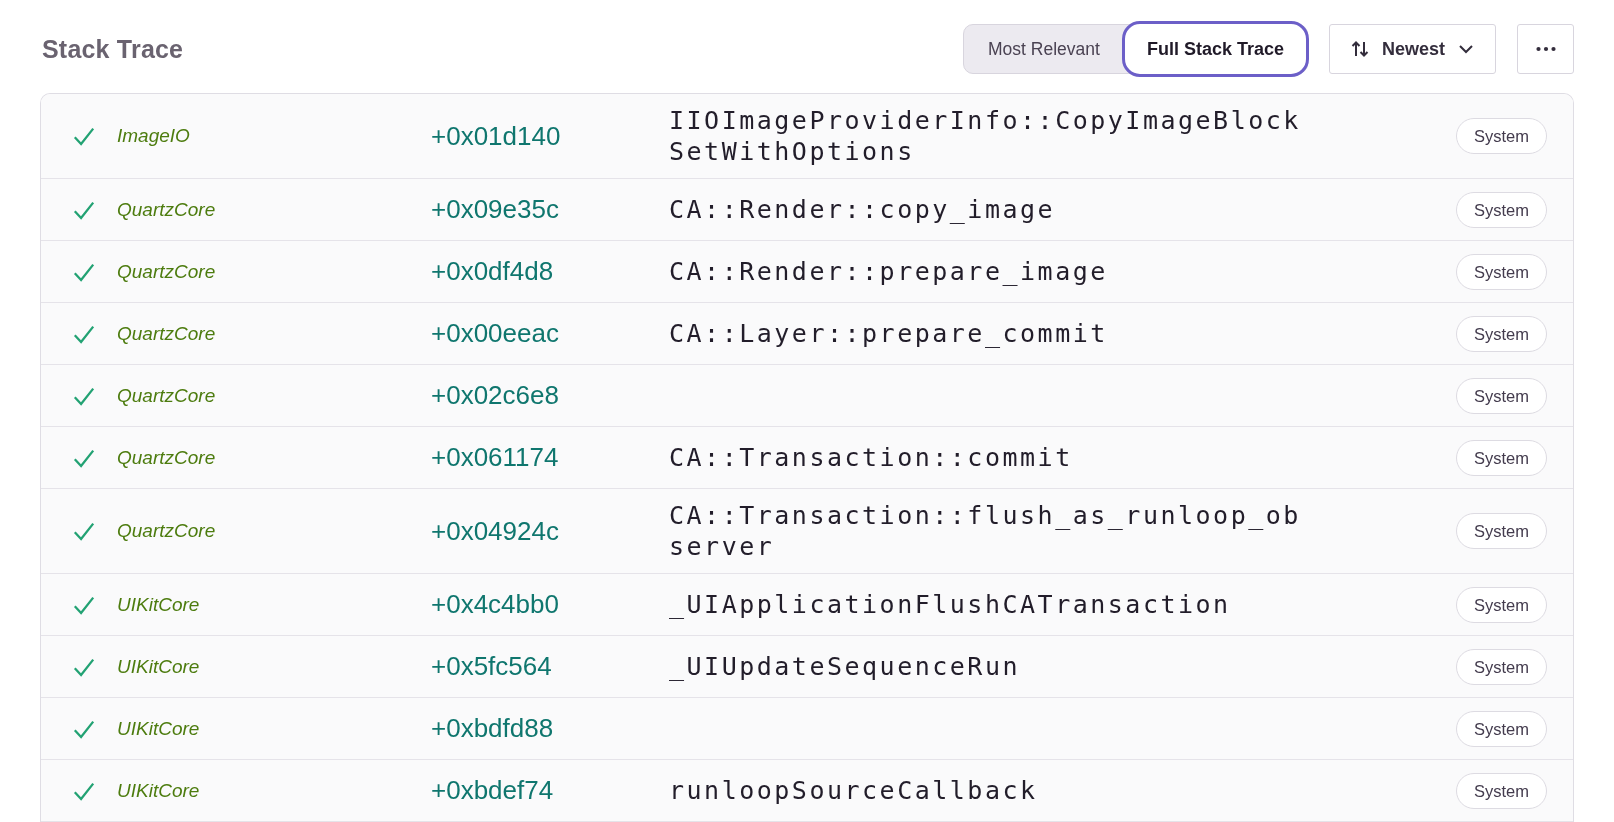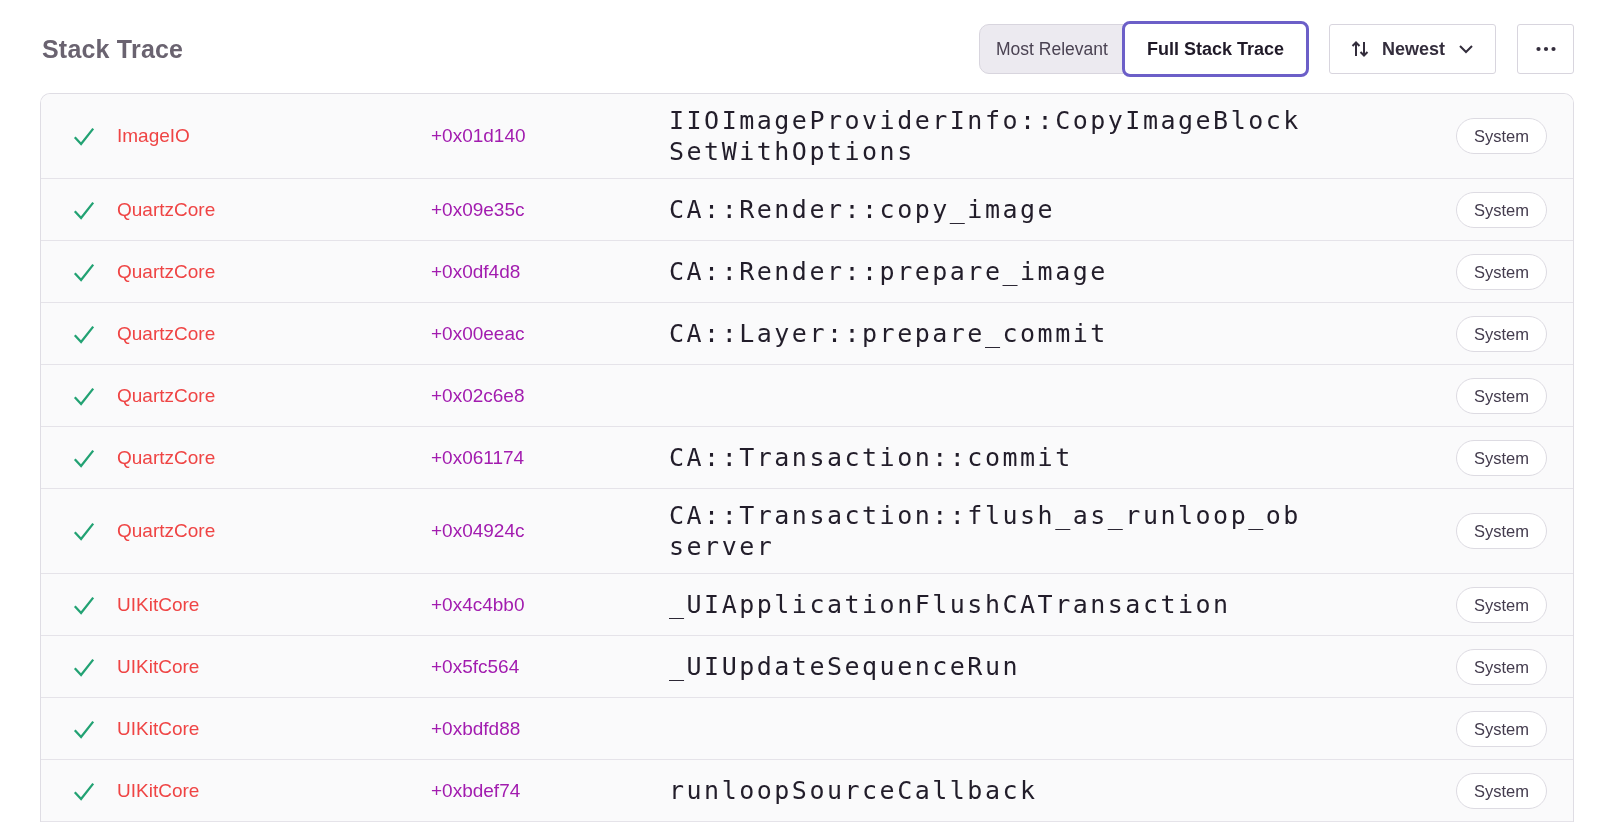--- a/index.html
+++ b/index.html
@@ -9,40 +9,40 @@
 
   
   .header-row { position:absolute; left:42px; right:39px; top:16px; height:66px;
                 display:flex; align-items:center; justify-content:space-between; }
   .page-title { font-size:25px; font-weight:bold; color:#6A6370; letter-spacing:.2px; }
   .toolbar { display:flex; align-items:center; gap:21px; }
 
   .segmented { display:flex; align-items:center; height:50px; background:#ECEAF0;
                border:1px solid #D8D5DE; border-radius:10px; }
   .seg { height:100%; border:none; background:transparent; font-family:inherit;
-         font-size:17.5px; color:#4A4252; padding:0 16px; cursor:pointer; white-space:nowrap; }
-  .seg.selected { height:56px; background:#ffffff; border:3px solid #6C5FC8; border-radius:8px;
+         font-size:17.5px; color:#4A4252; padding:0 24px; cursor:pointer; white-space:nowrap; }
+  .seg.selected { height:56px; background:#ffffff; border:3px solid #6C5FC8; border-radius:18px;
                   margin:12px -2px; font-weight:bold; font-size:18px; color:#201A28; padding:0 22px; }
 
   .btn { display:flex; align-items:center; height:50px; background:#ffffff;
          border:1px solid #D8D5DE; border-radius:3px; cursor:pointer; font-family:inherit; }
   .btn-sort { gap:11px; padding:0 19px; font-size:18px; font-weight:bold; color:#332D3C; }
   .btn-more { width:57px; justify-content:center; }
   .icon { display:inline-flex; align-items:center; justify-content:center; }
 
   
   .panel { position:absolute; left:40px; top:93px; width:1534px; height:729px;
            background:#FAFAFB; border:1px solid #DFDDE4; border-bottom:none;
            border-radius:10px 10px 0 0; overflow:hidden; }
   .row { display:grid; grid-template-columns:46px 314px 238px 1fr auto; align-items:center;
          padding:11px 26px 11px 30px; min-height:62px; border-bottom:1px solid #E5E3E9;
          background:#FAFAFB; cursor:pointer; }
   .check { width:26px; height:26px; display:inline-flex; }
-  .module { font-size:19px; color:#ef4444; }
-  .addr { font-size:19px; color:#a21caf; text-decoration:none; }
+  .module { font-size:19px; color:#4d7c0f;font-style:italic; }
+  .addr { font-size:26px; color:#0f766e; text-decoration:none; }
   .func { font-family:"DejaVu Sans Mono", monospace; font-size:25px; letter-spacing:2.5px;
           color:#221D2A; line-height:31px; max-width:634px; word-break:break-all; }
   .badge { justify-self:end; border:1px solid #DDDBE2; background:#ffffff; border-radius:21px;
            padding:8px 17px 7px; font-size:16.5px; color:#433B4D; white-space:nowrap; }
 </style>
 </head>
 <body>
 
 <div class="page">
 

